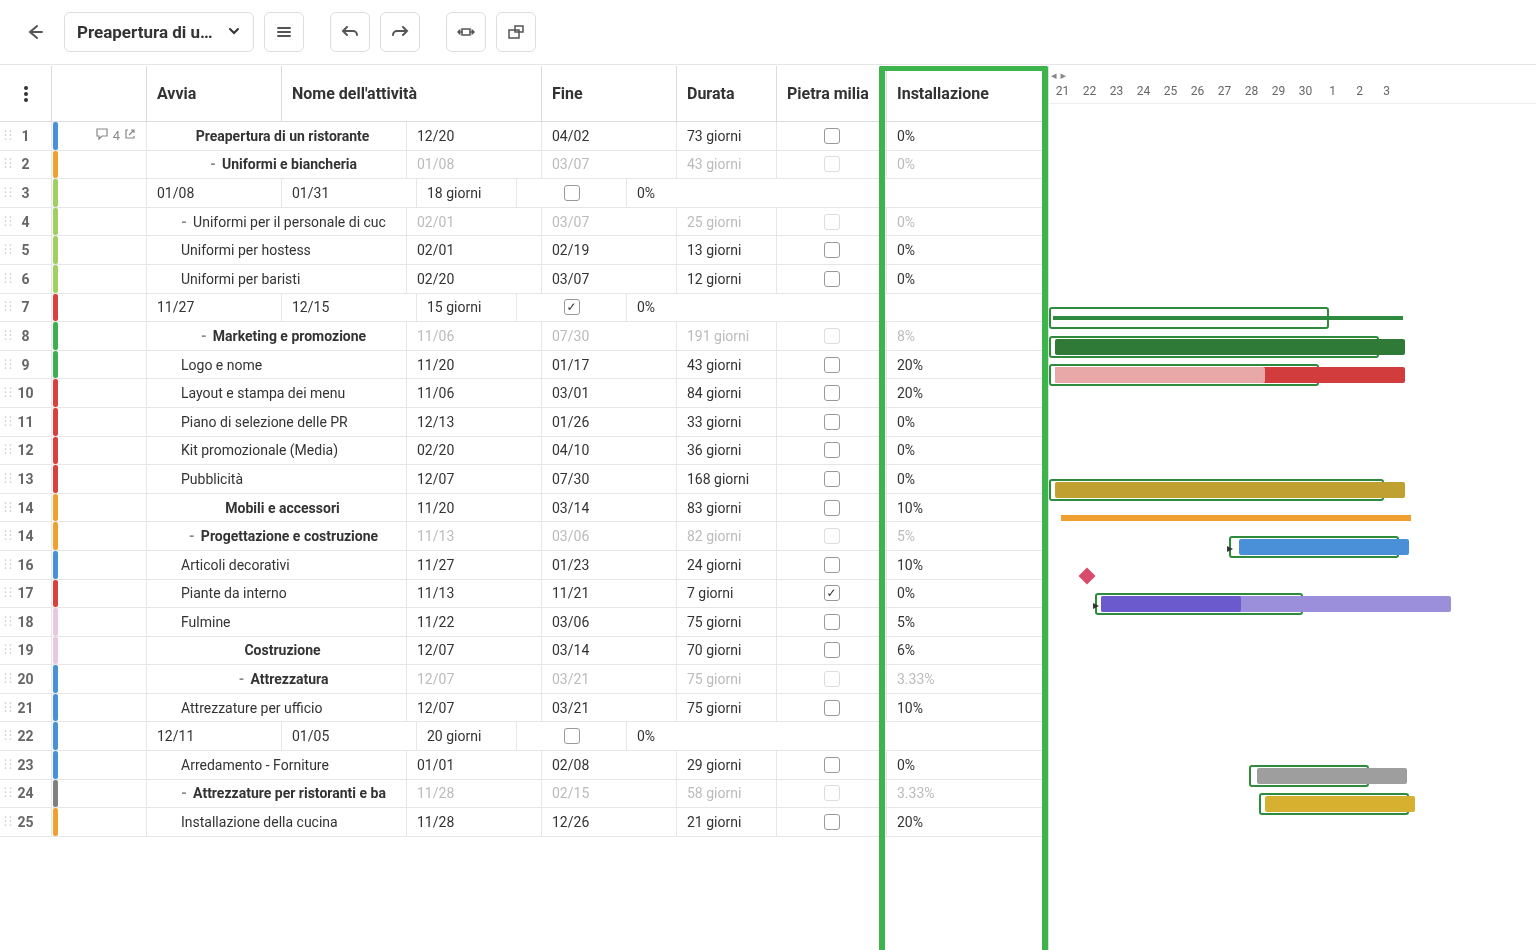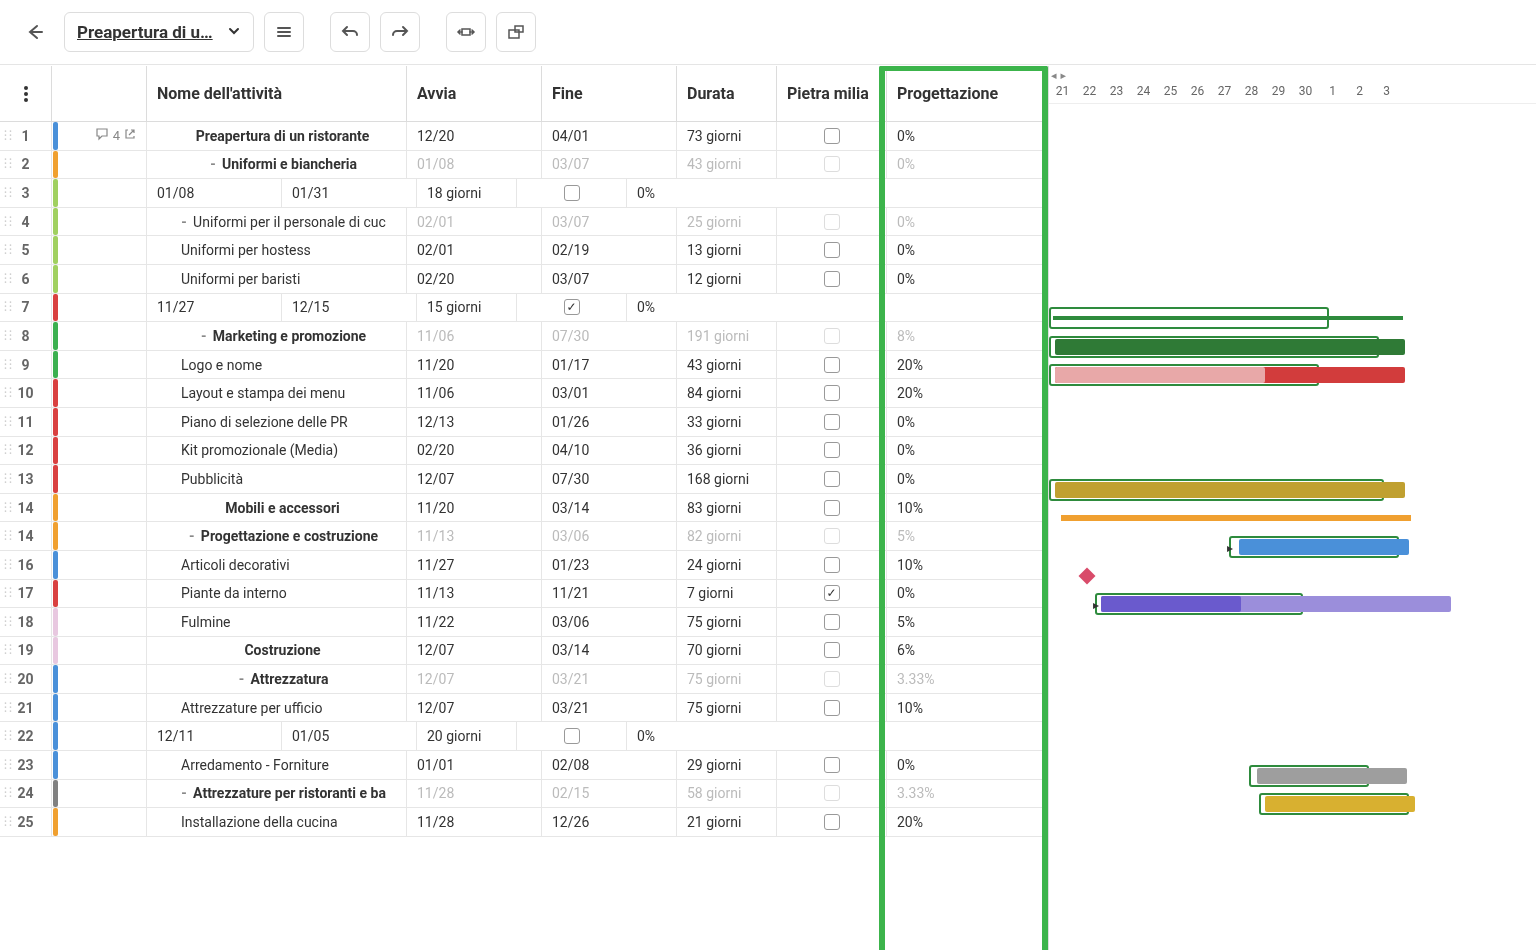--- a/index.html
+++ b/index.html
@@ -2,21 +2,21 @@
 <html><head>
 <meta charset="utf-8">
 <style>
   * { box-sizing: border-box; margin: 0; padding: 0; }
   body { font-family: -apple-system, BlinkMacSystemFont, "Segoe UI", Roboto, sans-serif; font-size: 14px; color: #333; background: #fff; overflow: hidden; }
   
   .toolbar { display: flex; align-items: center; gap: 10px; padding: 12px 14px; border-bottom: 1px solid #e5e5e5; }
   .toolbar-btn { width: 40px; height: 40px; border: 1px solid #ddd; border-radius: 6px; background: #fff; display: flex; align-items: center; justify-content: center; cursor: pointer; color: #555; }
   .toolbar-btn-plain { border: none; }
   .project-dd { height: 40px; border: 1px solid #ddd; border-radius: 6px; padding: 0 12px; display: flex; align-items: center; gap: 8px; font-weight: 700; font-size: 17px; min-width: 190px; cursor: pointer; }
-  .project-dd .title { flex: 1; white-space: nowrap; overflow: hidden; text-overflow: ellipsis; text-decoration: underline; }
+  .project-dd .title { flex: 1; white-space: nowrap; overflow: hidden; text-overflow: ellipsis; }
   .toolbar-gap { width: 6px; }
   
   .workspace { display: flex; position: absolute; top: 66px; bottom: 0; left: 0; right: 0; }
   
   .grid { flex: 0 0 1048px; overflow: hidden; display: flex; flex-direction: column; position: relative; }
   
   .grid-head { display: flex; height: 56px; border-bottom: 1px solid #dcdcdc; }
   .grid-h { border-right: 1px solid #dcdcdc; display: flex; align-items: center; padding: 0 10px; font-weight: 700; font-size: 16px; }
   .col-menu { width: 52px; justify-content: center; }
   .col-start { width: 135px; }
@@ -125,26 +125,26 @@
 
     <div class="grid-head">
       <div class="grid-h col-menu">
         <svg width="4" height="16" viewBox="0 0 4 16" fill="currentColor">
             <circle cx="2" cy="2" r="2"></circle>
             <circle cx="2" cy="8" r="2"></circle>
             <circle cx="2" cy="14" r="2"></circle>
           </svg>
       </div>
       <div class="grid-h" style="width:95px"></div>
+      <div class="grid-h col-start">Avvia</div>
       <div class="grid-h" style="width:260px">Nome dell'attività</div>
-      <div class="grid-h col-start">Avvia</div>
       <div class="grid-h col-end">Fine</div>
       <div class="grid-h col-dur">Durata</div>
       <div class="grid-h col-mile">Pietra milia</div>
-      <div class="grid-h col-compl">Progettazione</div>
+      <div class="grid-h col-compl">Installazione</div>
     </div>
 
     <div class="grid-body" id="grid-body">
         <div class="row">
           <div class="cell cell-idx">
             <div class="drag-dots">··<br>··<br>··</div>
             <span>1</span>
           </div>
           <div class="cell cell-color">
             <div class="color-bar" style="background: rgb(74, 144, 217);"></div>
@@ -155,21 +155,21 @@
               </svg></span>
             <span>4</span>
             <span><svg width="12" height="12" viewBox="0 0 12 12" fill="none" stroke="#888" stroke-width="1.2">
                 <path d="M4 2 H2 V10 H10 V8 M7 2 H10 V5 M10 2 L5 7"></path>
               </svg></span>
           </div>
           <div class="cell cell-name indent-1 bold">
             <span class="txt">Preapertura di un ristorante</span>
           </div>
           <div class="cell cell-start">12/20</div>
-          <div class="cell cell-end">04/01</div>
+          <div class="cell cell-end">04/02</div>
           <div class="cell cell-dur">73 giorni</div>
           <div class="cell cell-mile">
             <div class="checkbox"></div>
           </div>
           <div class="cell cell-compl">0%</div>
         </div>
         <div class="row faded">
           <div class="cell cell-idx">
             <div class="drag-dots">··<br>··<br>··</div>
             <span>2</span>

